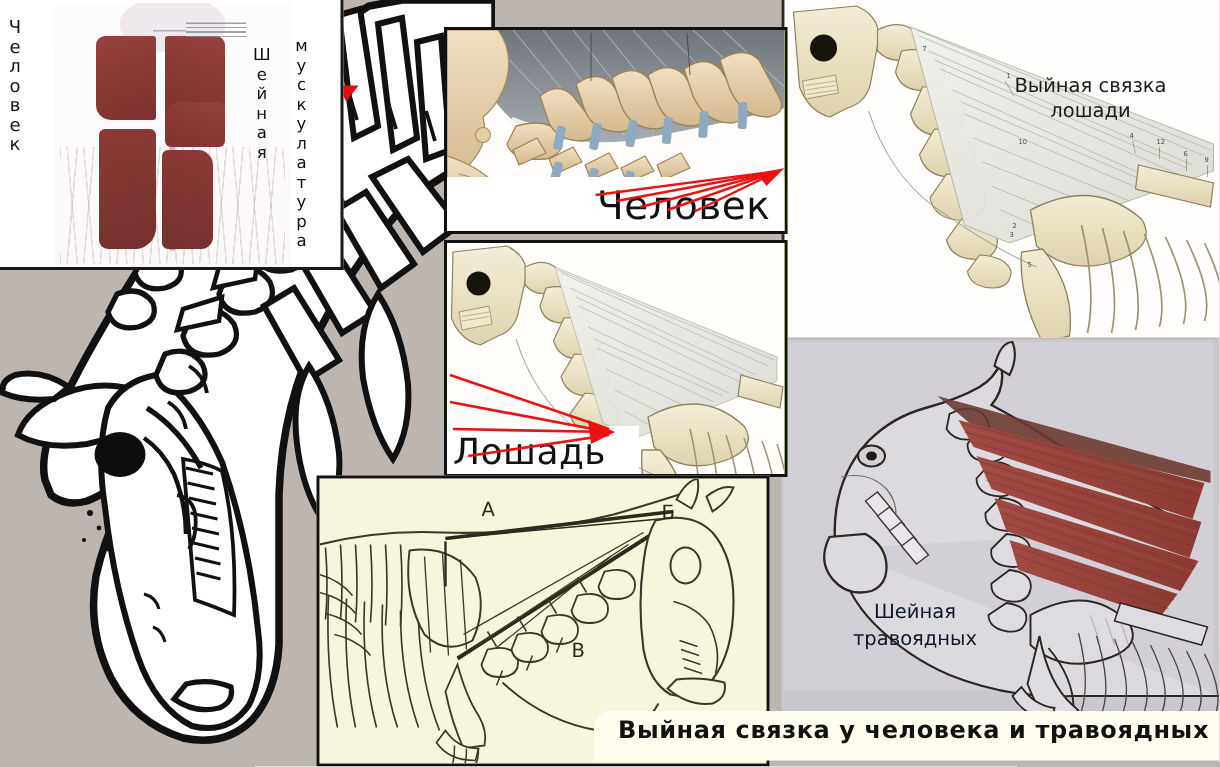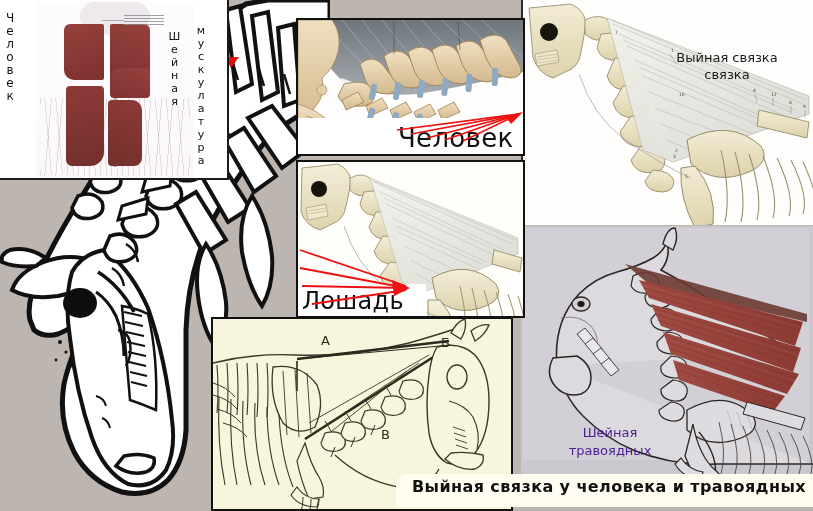--- a/index.html
+++ b/index.html
@@ -101,22 +101,22 @@
   #p-nuchal{left:521px;top:0;width:292px;height:225px;background:#fffefd;border-left:2px solid #2a2a2a;}
   #lbl-nuchal{
     position:absolute;left:652px;top:9px;width:150px;
     font-size:13px;color:#1b1b1b;text-align:center;line-height:17px;margin-top:40px;
   }
 
   
   #p-horsemusc{left:521px;top:226px;width:292px;height:254px;
     background:linear-gradient(160deg,#cfcdd3,#c5c3ca 55%,#b9b7bf);}
   #lbl-horsemusc{
-    position:absolute;left:540px;top:424px;width:140px;
-    font-size:13px;color:#4c1d95;text-align:center;line-height:18px;
+    position:absolute;left:540px;top:400px;width:140px;
+    font-size:13px;color:#0f172a;text-align:center;line-height:18px;
   }
 
   
   #caption-bar{
     position:absolute;left:396px;top:474px;width:417px;height:33px;
     background:#fffdf0;border-radius:12px 0 0 0;
   }
   #caption-text{
     position:absolute;left:412px;top:477px;width:400px;
     font-size:16px;font-weight:bold;color:#111;letter-spacing:.4px;
@@ -215,21 +215,21 @@
         <path d="M147,54 l6,10"></path>
           <path d="M232,94 l2,8"></path>
           <path d="M250,98 l0,8"></path>
         <path d="M268,106 l0,8"></path>
           <path d="M282,110 l0,8"></path>
       </g>
     </svg>
   </div>
   <div id="lbl-nuchal">
     <span>Выйная связка</span><br>
-    <span>связка</span>
+    <span>лошади</span>
   </div>
 
   <div class="panel" id="p-horsemusc">
     <svg viewBox="0 0 292 254" width="292" height="254">
       <defs>
         <linearGradient id="muscG" x1="0" y1="0" x2="1" y2="0">
           <stop offset="0" stop-color="#a04a42"></stop>
             <stop offset="1" stop-color="#8c3b34"></stop>
         </linearGradient>
       </defs>

